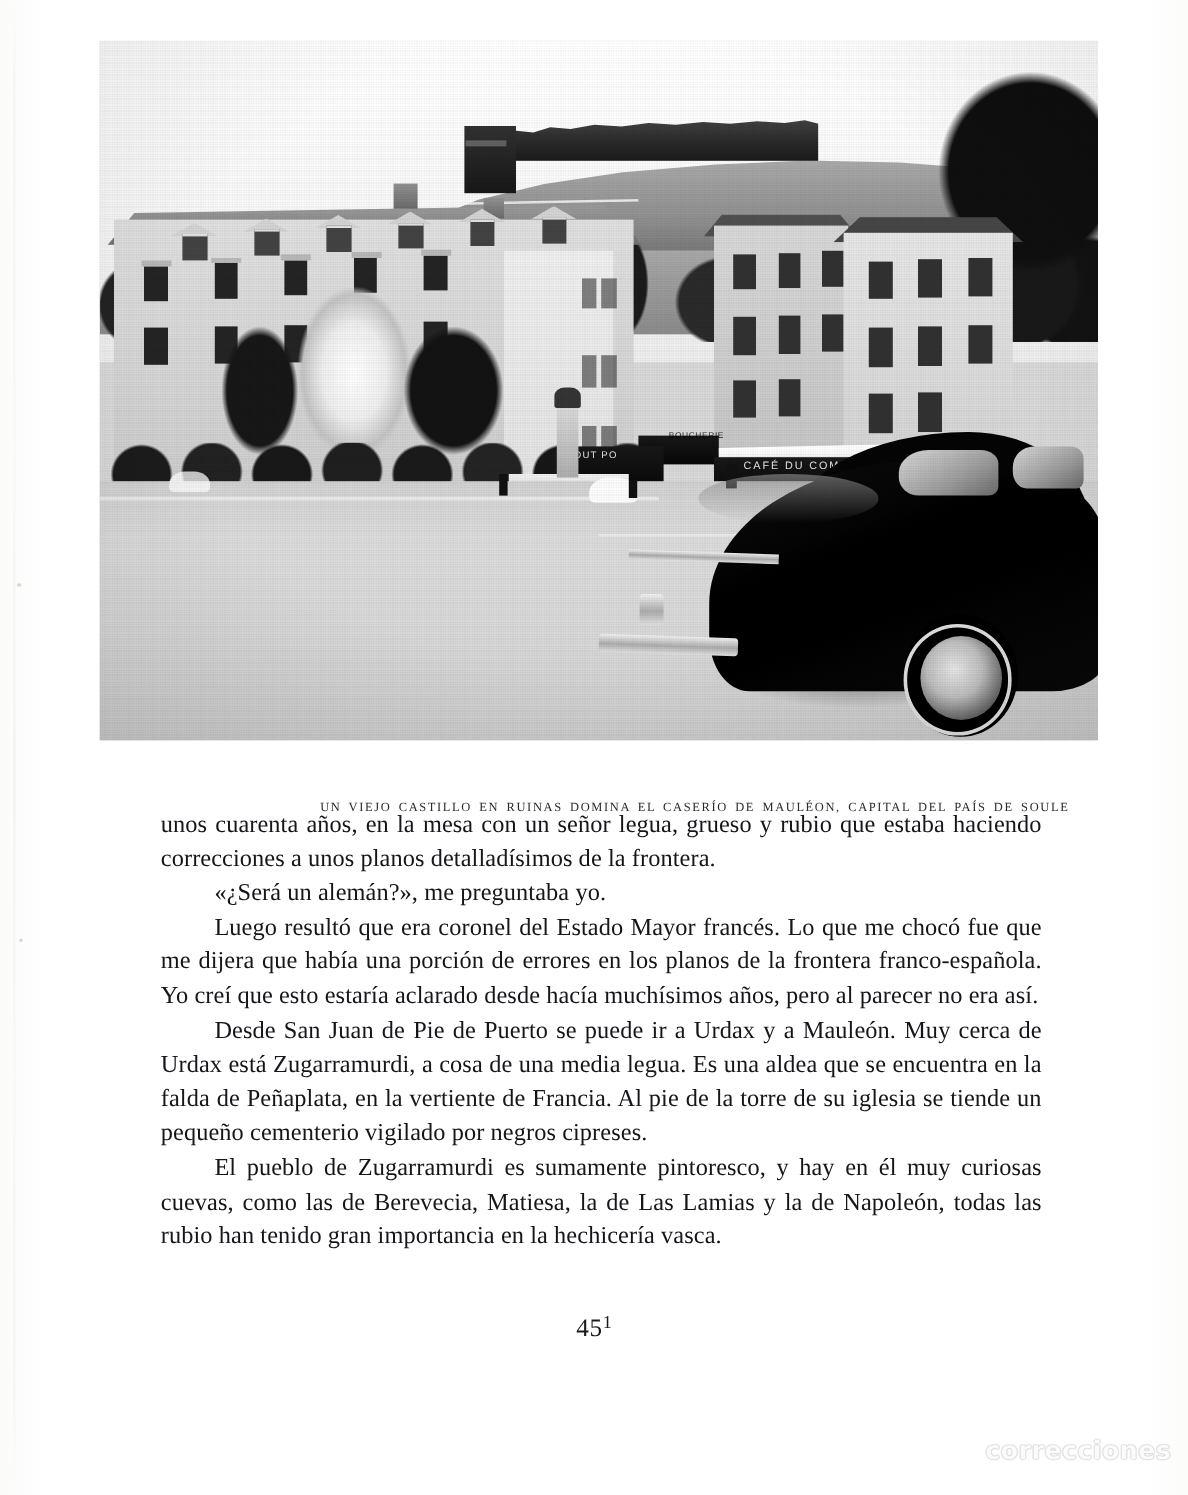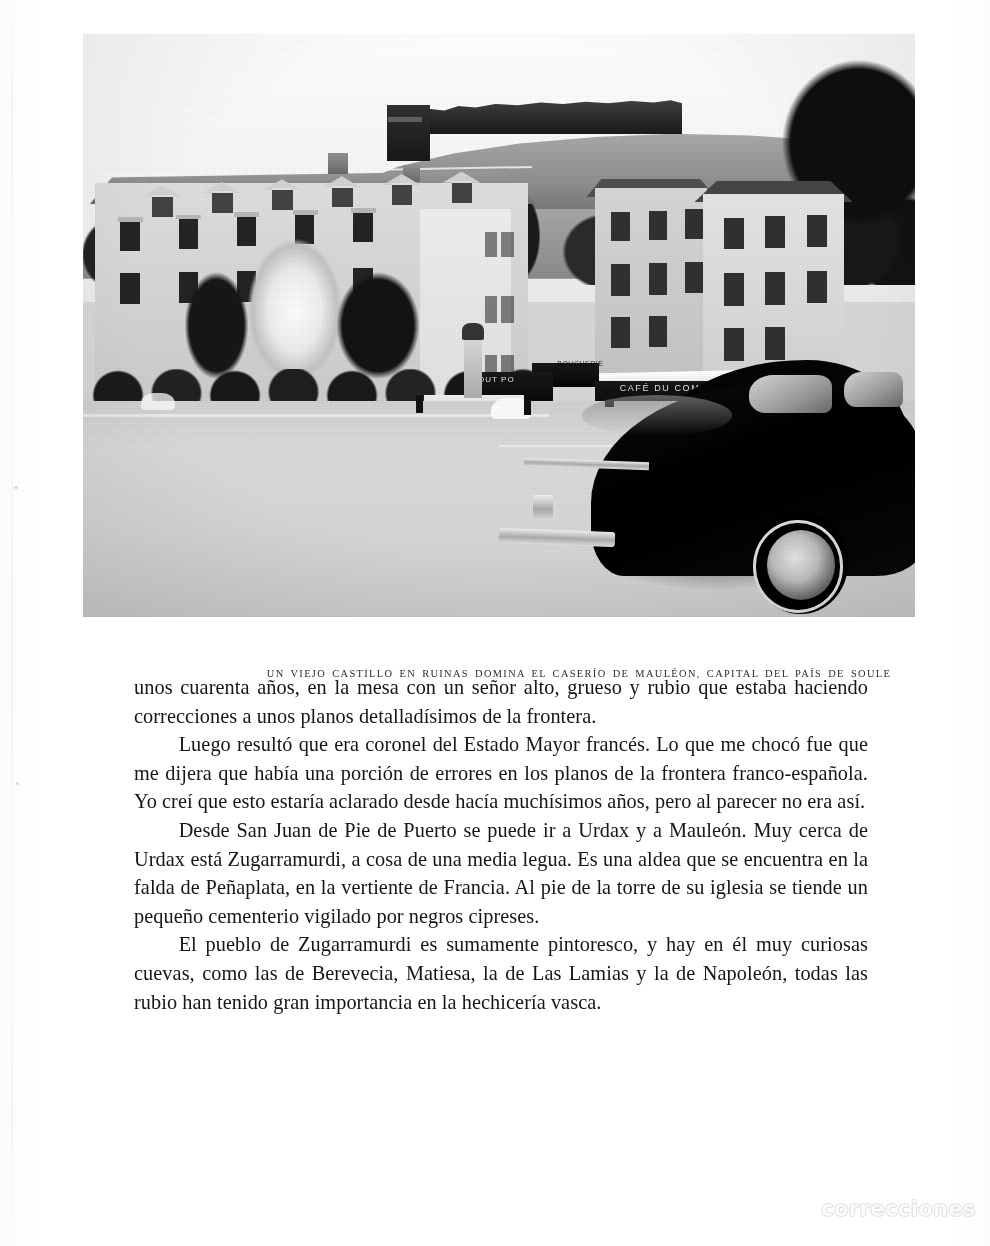--- a/index.html
+++ b/index.html
@@ -498,22 +498,24 @@
       <div class="car-hub-ring" style="right:8.6%;top:83.4%;width:10.2%;height:14.8%;"></div>
 
       <div class="photo-grain"></div>
       <div class="photo-vignette"></div>
     </div>
 
     <figcaption class="caption">UN VIEJO CASTILLO EN RUINAS DOMINA EL CASERÍO DE MAULÉON, CAPITAL DEL PAÍS DE SOULE</figcaption>
   </figure>
 
   <div class="body-text">
-    <p>unos cuarenta años, en la mesa con un señor alto, grueso y rubio que estaba haciendo correcciones a unos planos detalladísimos de la frontera.</p>
+    <p>unos cuarenta años, en la mesa con un señor legua, grueso y rubio que estaba haciendo correcciones a unos planos detalladísimos de la frontera.</p>
+    <p class="indent">«¿Será un alemán?», me preguntaba yo.</p>
     <p class="indent">Luego resultó que era coronel del Estado Mayor francés. Lo que me chocó fue que me dijera que había una porción de errores en los planos de la frontera franco-española. Yo creí que esto estaría aclarado desde hacía muchísimos años, pero al parecer no era así.</p>
     <p class="indent">Desde San Juan de Pie de Puerto se puede ir a Urdax y a Mauleón. Muy cerca de Urdax está Zugarramurdi, a cosa de una media legua. Es una aldea que se encuentra en la falda de Peñaplata, en la vertiente de Francia. Al pie de la torre de su iglesia se tiende un pequeño cementerio vigilado por negros cipreses.</p>
     <p class="indent">El pueblo de Zugarramurdi es sumamente pintoresco, y hay en él muy curiosas cuevas, como las de Berevecia, Matiesa, la de Las Lamias y la de Napoleón, todas las rubio han tenido gran importancia en la hechicería vasca.</p>
   </div>
 
+  <div class="folio"><span>45</span><sup>1</sup></div>
 
   <div class="watermark">correcciones</div>
 
 </div>
 
 </body></html>

